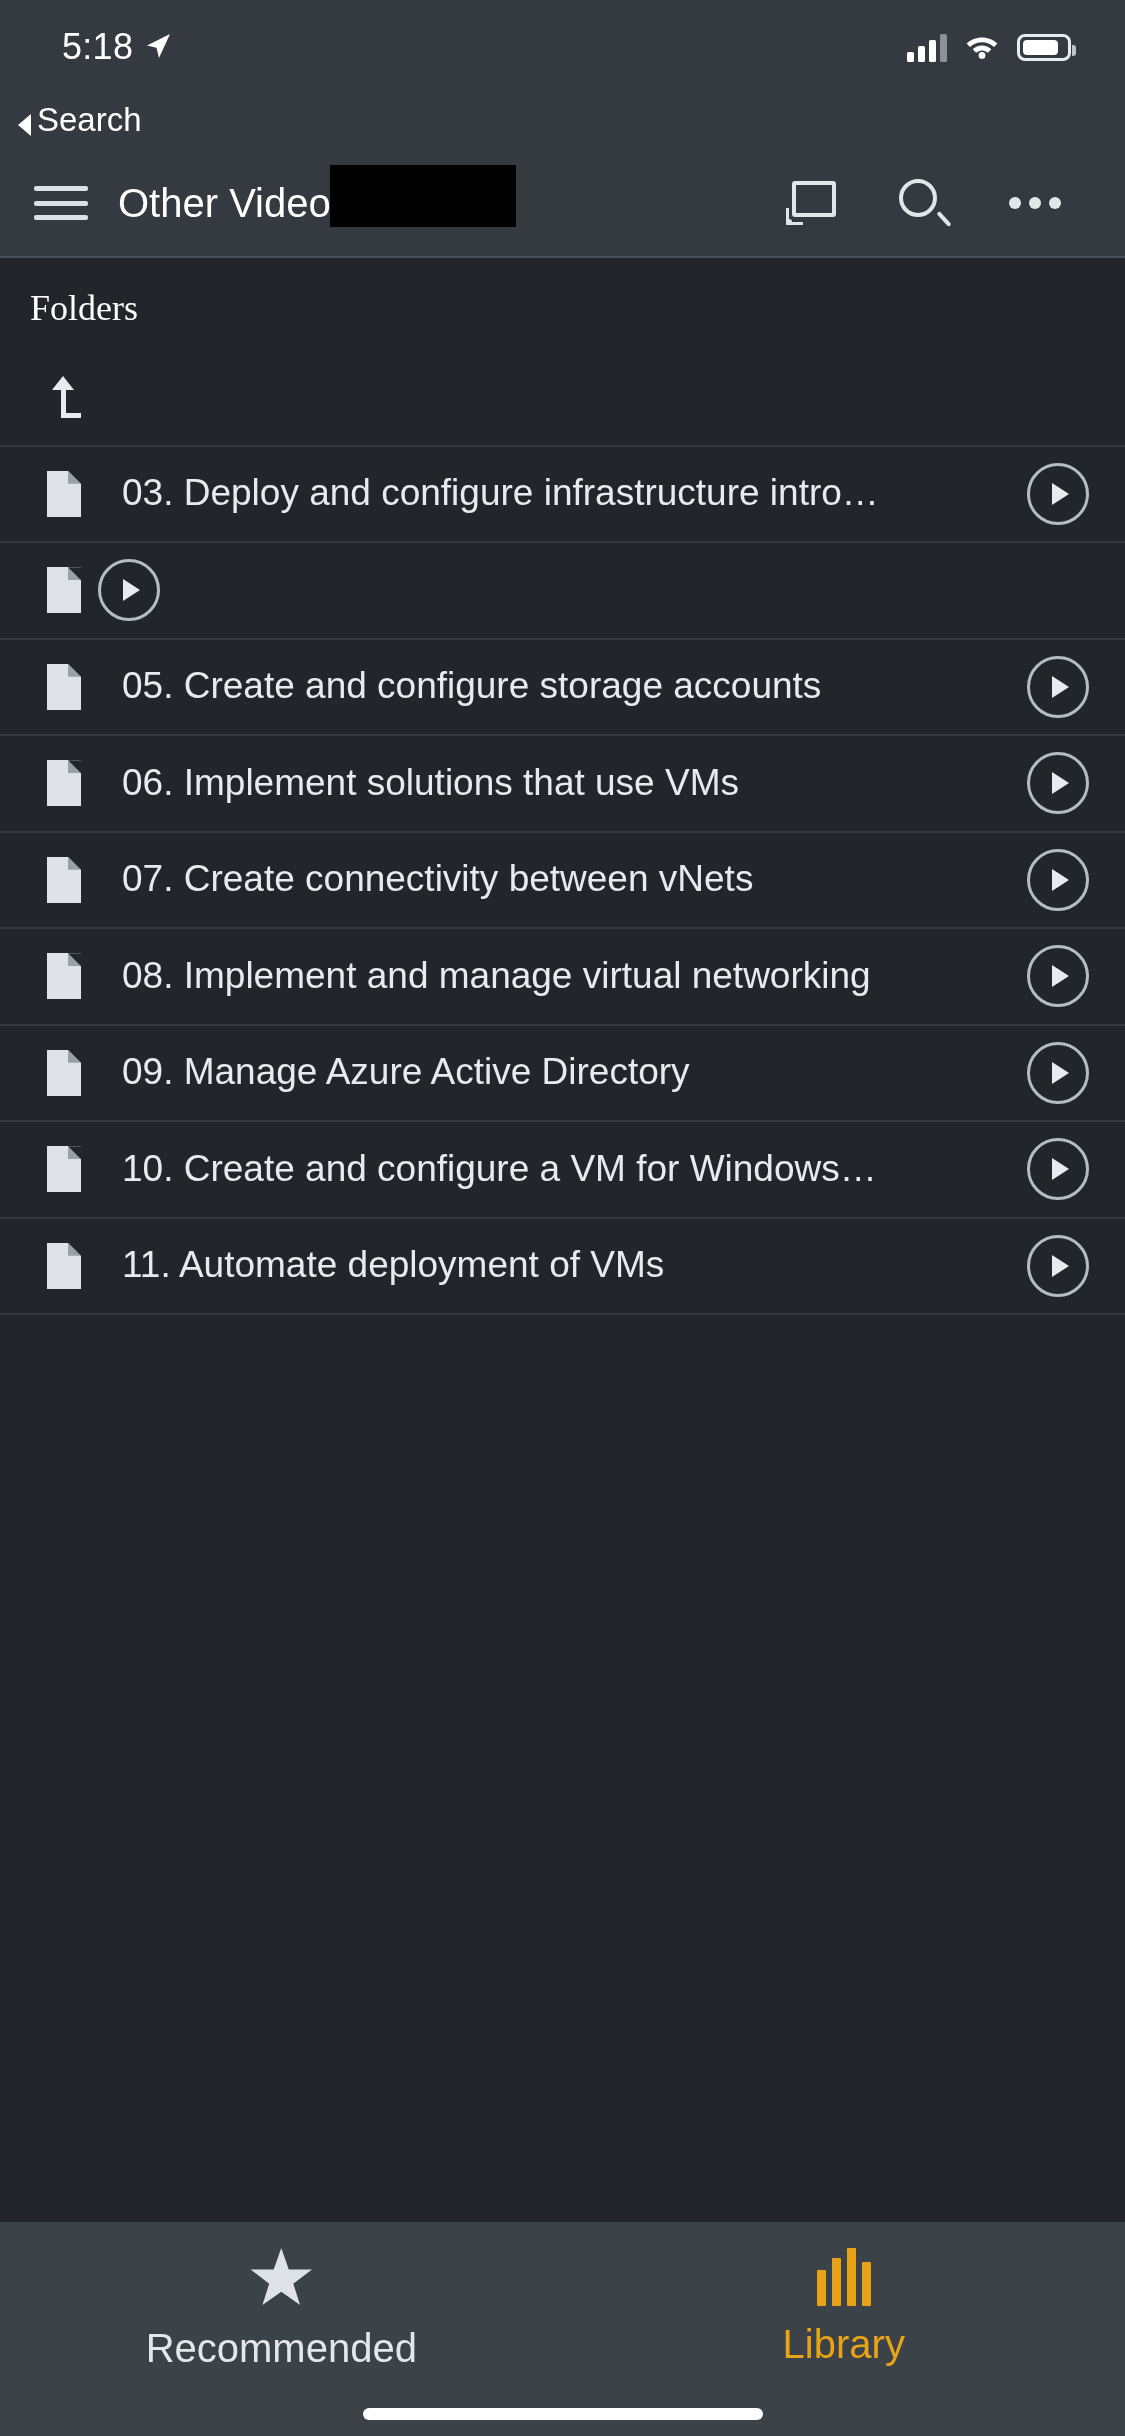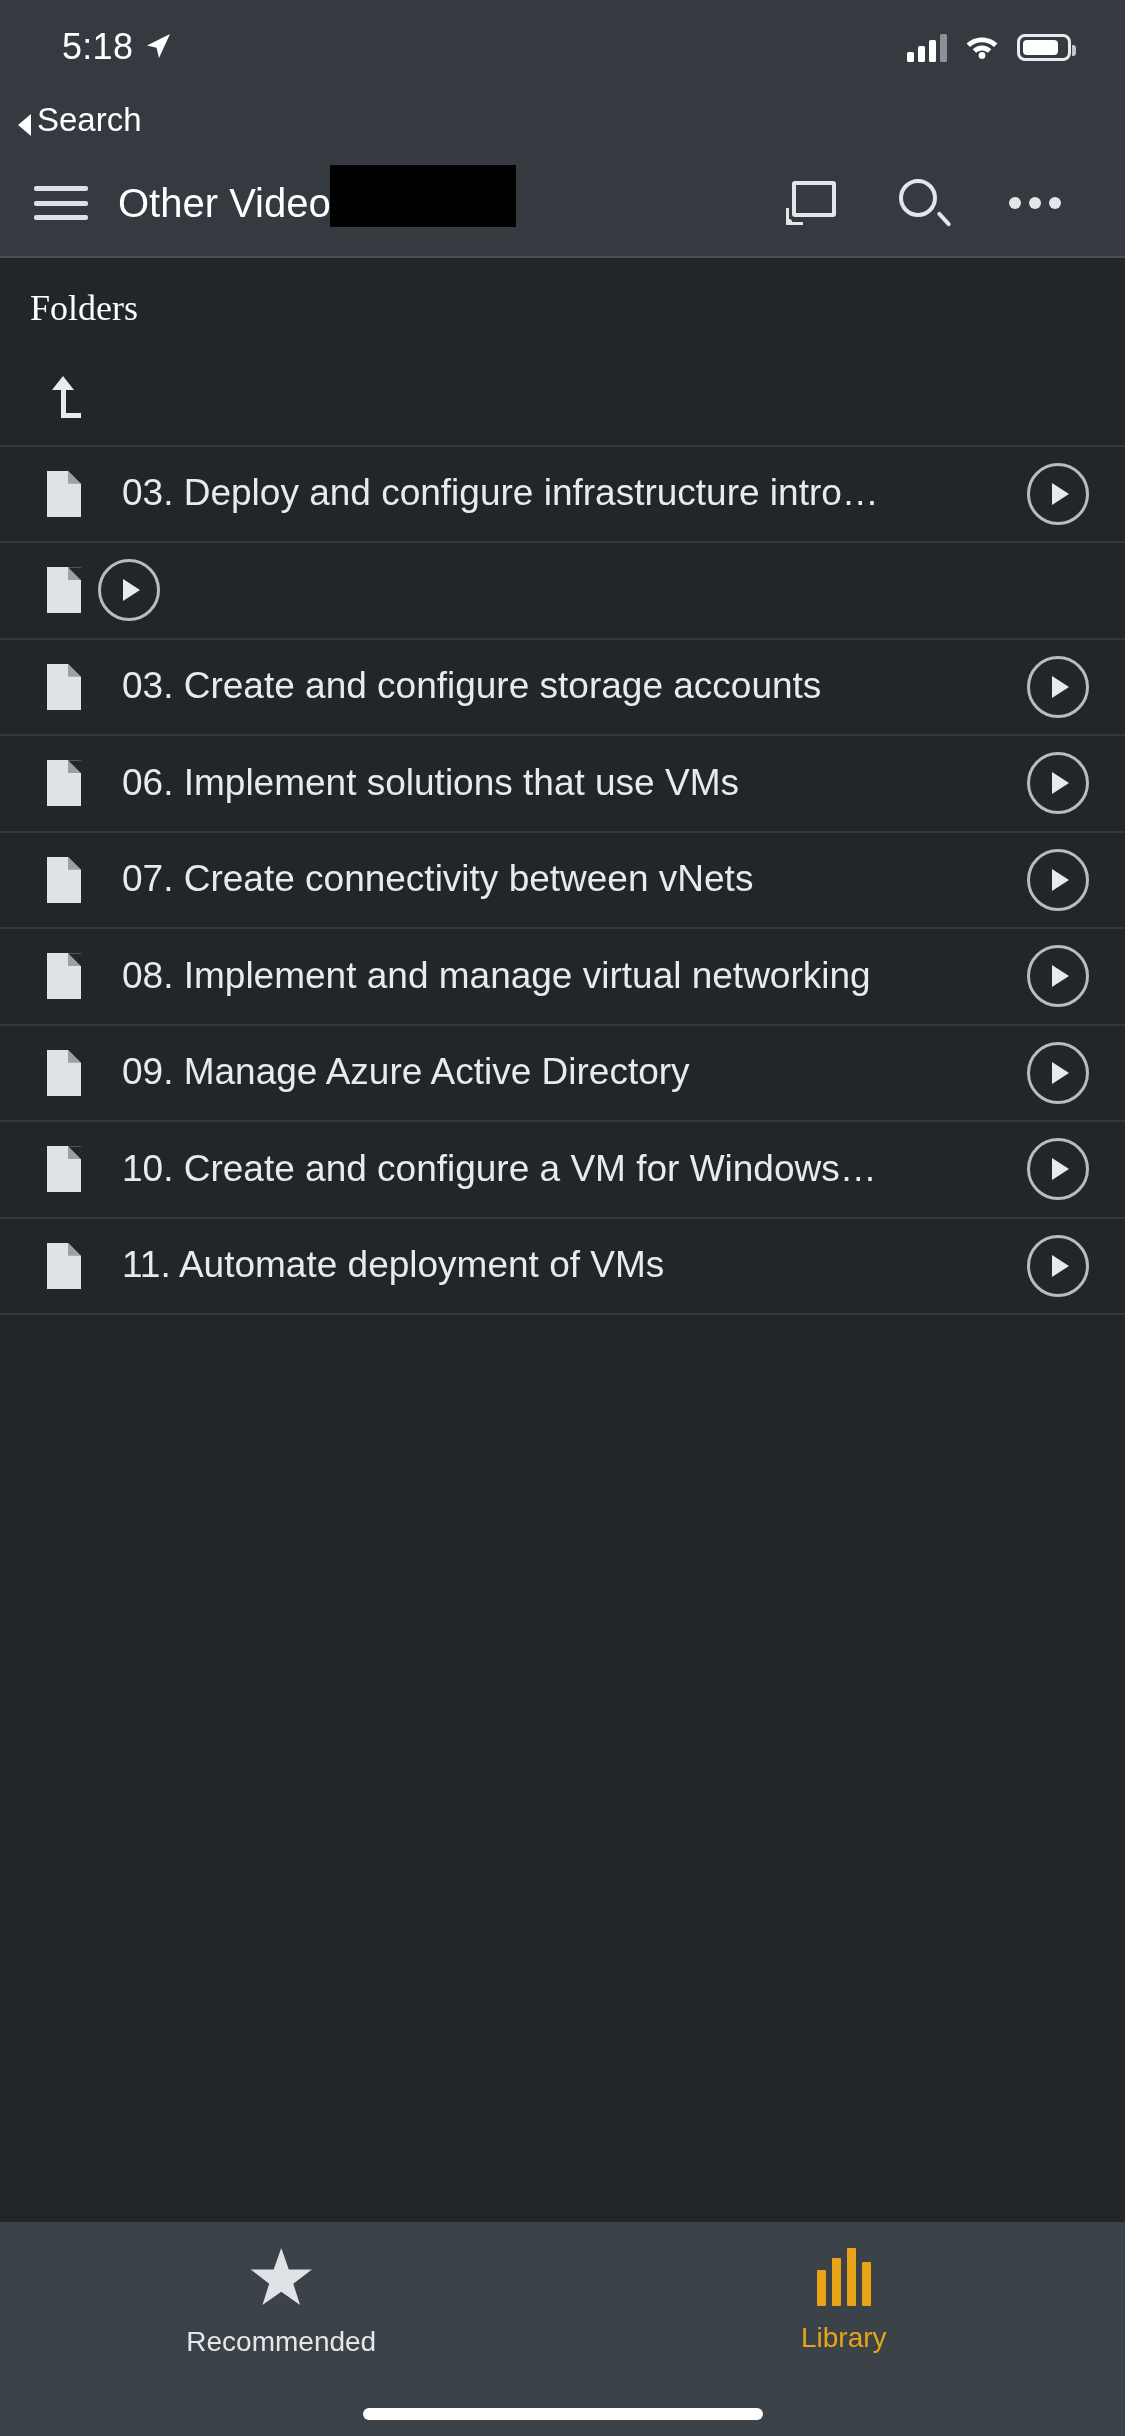--- a/index.html
+++ b/index.html
@@ -88,21 +88,21 @@
   .docicon::after { content:""; position:absolute; right:0; top:0; width:13px; height:13px; background:#22262a; clip-path:polygon(0 0, 100% 0, 100% 100%); }
   .docicon .fold { position:absolute; right:0; top:0; width:13px; height:13px; background:#9aa0a6; clip-path:polygon(0 0, 100% 100%, 0 100%); }
 
   .row .label { flex:1 1 auto; color:#e8eaed; font-size:37px; line-height:1.1; white-space:nowrap; overflow:hidden; text-overflow:ellipsis; padding-right:24px; margin-left:24px; }
   .row .play { width:62px; height:62px; flex:0 0 auto; border:3px solid #b6bcc2; border-radius:50%; display:flex; align-items:center; justify-content:center; margin-right:8px; }
   .row .play i { width:0; height:0; border-top:11px solid transparent; border-bottom:11px solid transparent; border-left:17px solid #e8eaed; margin-left:5px; }
 
   
   .tabbar { height:214px; background:#3b4248; flex:0 0 auto; display:flex; align-items:flex-start; padding-top:26px; }
   .tab { flex:1 1 50%; display:flex; flex-direction:column; align-items:center; gap:18px; }
-  .tab .tlabel { font-size:28px; line-height:1;text-align:right; }
+  .tab .tlabel { font-size:40px; line-height:1;text-align:right; }
   .tab.inactive .tlabel { color:#e4e7ea; }
   .tab.active .tlabel { color:#E8A317; }
   .star { width:64px; height:62px; background:#dfe3e7; clip-path:polygon(50% 0%, 61.8% 34.5%, 98% 34.5%, 68.8% 57.5%, 79.4% 92%, 50% 70.5%, 20.6% 92%, 31.2% 57.5%, 2% 34.5%, 38.2% 34.5%); }
   .bars { display:flex; align-items:flex-end; gap:6px; height:58px; }
   .bars i { display:block; width:9px; background:#E8A317; border-radius:1px; }
   .bars i:nth-child(1){height:36px;} .bars i:nth-child(2){height:48px;}
   .bars i:nth-child(3){height:58px;} .bars i:nth-child(4){height:44px;}
 
   .homebar-wrap { position:absolute; left:0; bottom:0; width:1125px; height:44px; background:#3b4248; display:flex; align-items:center; justify-content:center; }
   .homebar { width:400px; height:12px; background:#ffffff; border-radius:6px; }
@@ -221,21 +221,21 @@
       <span class="play">
           <i></i>
         </span>
     </div>
     <div class="row">
       <span class="ic">
           <span class="docicon">
             <span class="fold"></span>
           </span>
         </span>
-      <span class="label">03. Create and configure storage accounts</span>
+      <span class="label">05. Create and configure storage accounts</span>
       <span class="play">
           <i></i>
         </span>
     </div>
     <div class="row">
       <span class="ic">
           <span class="docicon">
             <span class="fold"></span>
           </span>
         </span>

